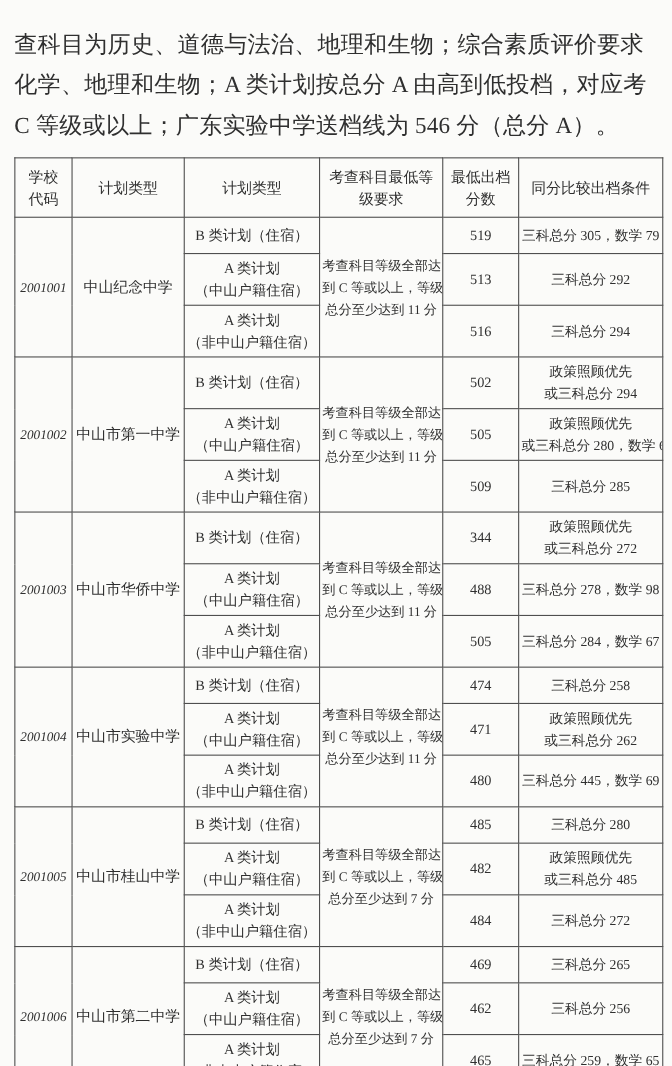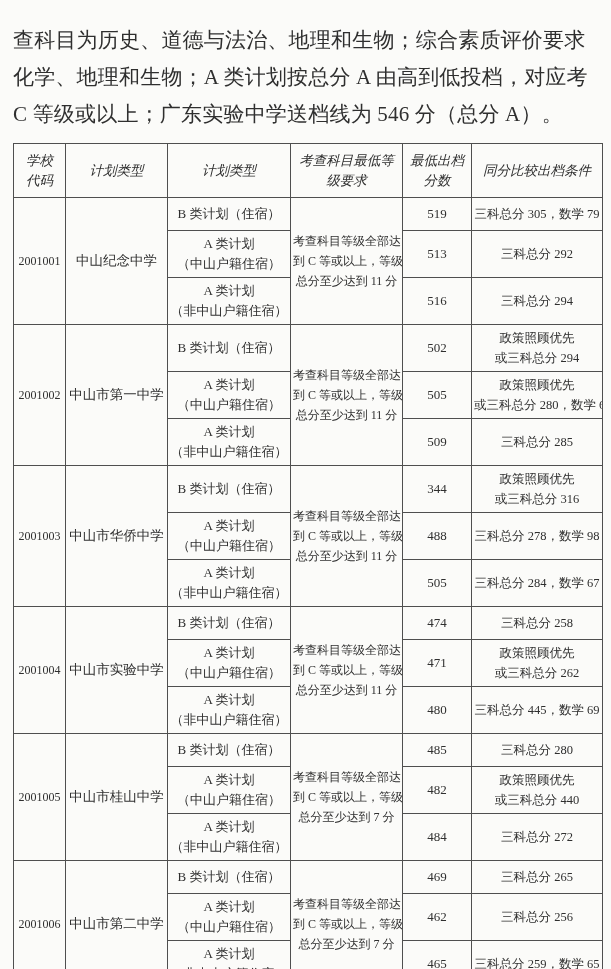--- a/index.html
+++ b/index.html
@@ -37,26 +37,26 @@
   }
   .score-table th, .score-table td {
     border: 1px solid #4f4f4f;
     padding: 3px 2px;
     text-align: center;
     vertical-align: middle;
     font-weight: normal;
     line-height: 20px;
     overflow: hidden;
   }
-  .score-table thead tr { height: 54px; font-style: italic; }
+  .score-table thead tr { height: 54px; }
   .score-table tbody tr { height: 33px; }
   .score-table th { font-size: 13.5px; }
   .th-bold { font-weight: bold; }
   .cell-line { white-space: nowrap; }
-  .c-code  { font-size: 12px; padding-left: 1px; padding-right: 1px; }
+  .c-code  { font-size: 12px; padding-left: 1px; padding-right: 1px; font-style: italic; }
   .c-name  { font-size: 13.5px; }
   .c-plan  { font-size: 13px; }
   .c-req   { font-size: 12px; text-align: left; padding-left: 5px; line-height: 21px; }
   .c-score { font-size: 13px; }
   .c-cond  { font-size: 12.5px; }
 </style>
 </head>
 <body>
 
 <div class="page">
@@ -208,21 +208,21 @@
           <td class="c-req" rowspan="3">
             <div class="cell-line">考查科目等级全部达</div>
             <div class="cell-line">到 C 等或以上，等级</div>
             <div class="cell-line">总分至少达到 11 分</div>
           </td>
           <td class="c-score">
             <div class="cell-line">344</div>
           </td>
           <td class="c-cond">
             <div class="cell-line">政策照顾优先</div>
-            <div class="cell-line">或三科总分 316</div>
+            <div class="cell-line">或三科总分 272</div>
           </td>
         </tr>
         <tr>
           <td class="c-plan">
             <div class="cell-line">A 类计划</div>
             <div class="cell-line">（中山户籍住宿）</div>
           </td>
           <td class="c-score">
             <div class="cell-line">488</div>
           </td>
@@ -314,21 +314,21 @@
         <tr>
           <td class="c-plan">
             <div class="cell-line">A 类计划</div>
             <div class="cell-line">（中山户籍住宿）</div>
           </td>
           <td class="c-score">
             <div class="cell-line">482</div>
           </td>
           <td class="c-cond">
             <div class="cell-line">政策照顾优先</div>
-            <div class="cell-line">或三科总分 440</div>
+            <div class="cell-line">或三科总分 485</div>
           </td>
         </tr>
         <tr>
           <td class="c-plan">
             <div class="cell-line">A 类计划</div>
             <div class="cell-line">（非中山户籍住宿）</div>
           </td>
           <td class="c-score">
             <div class="cell-line">484</div>
           </td>

